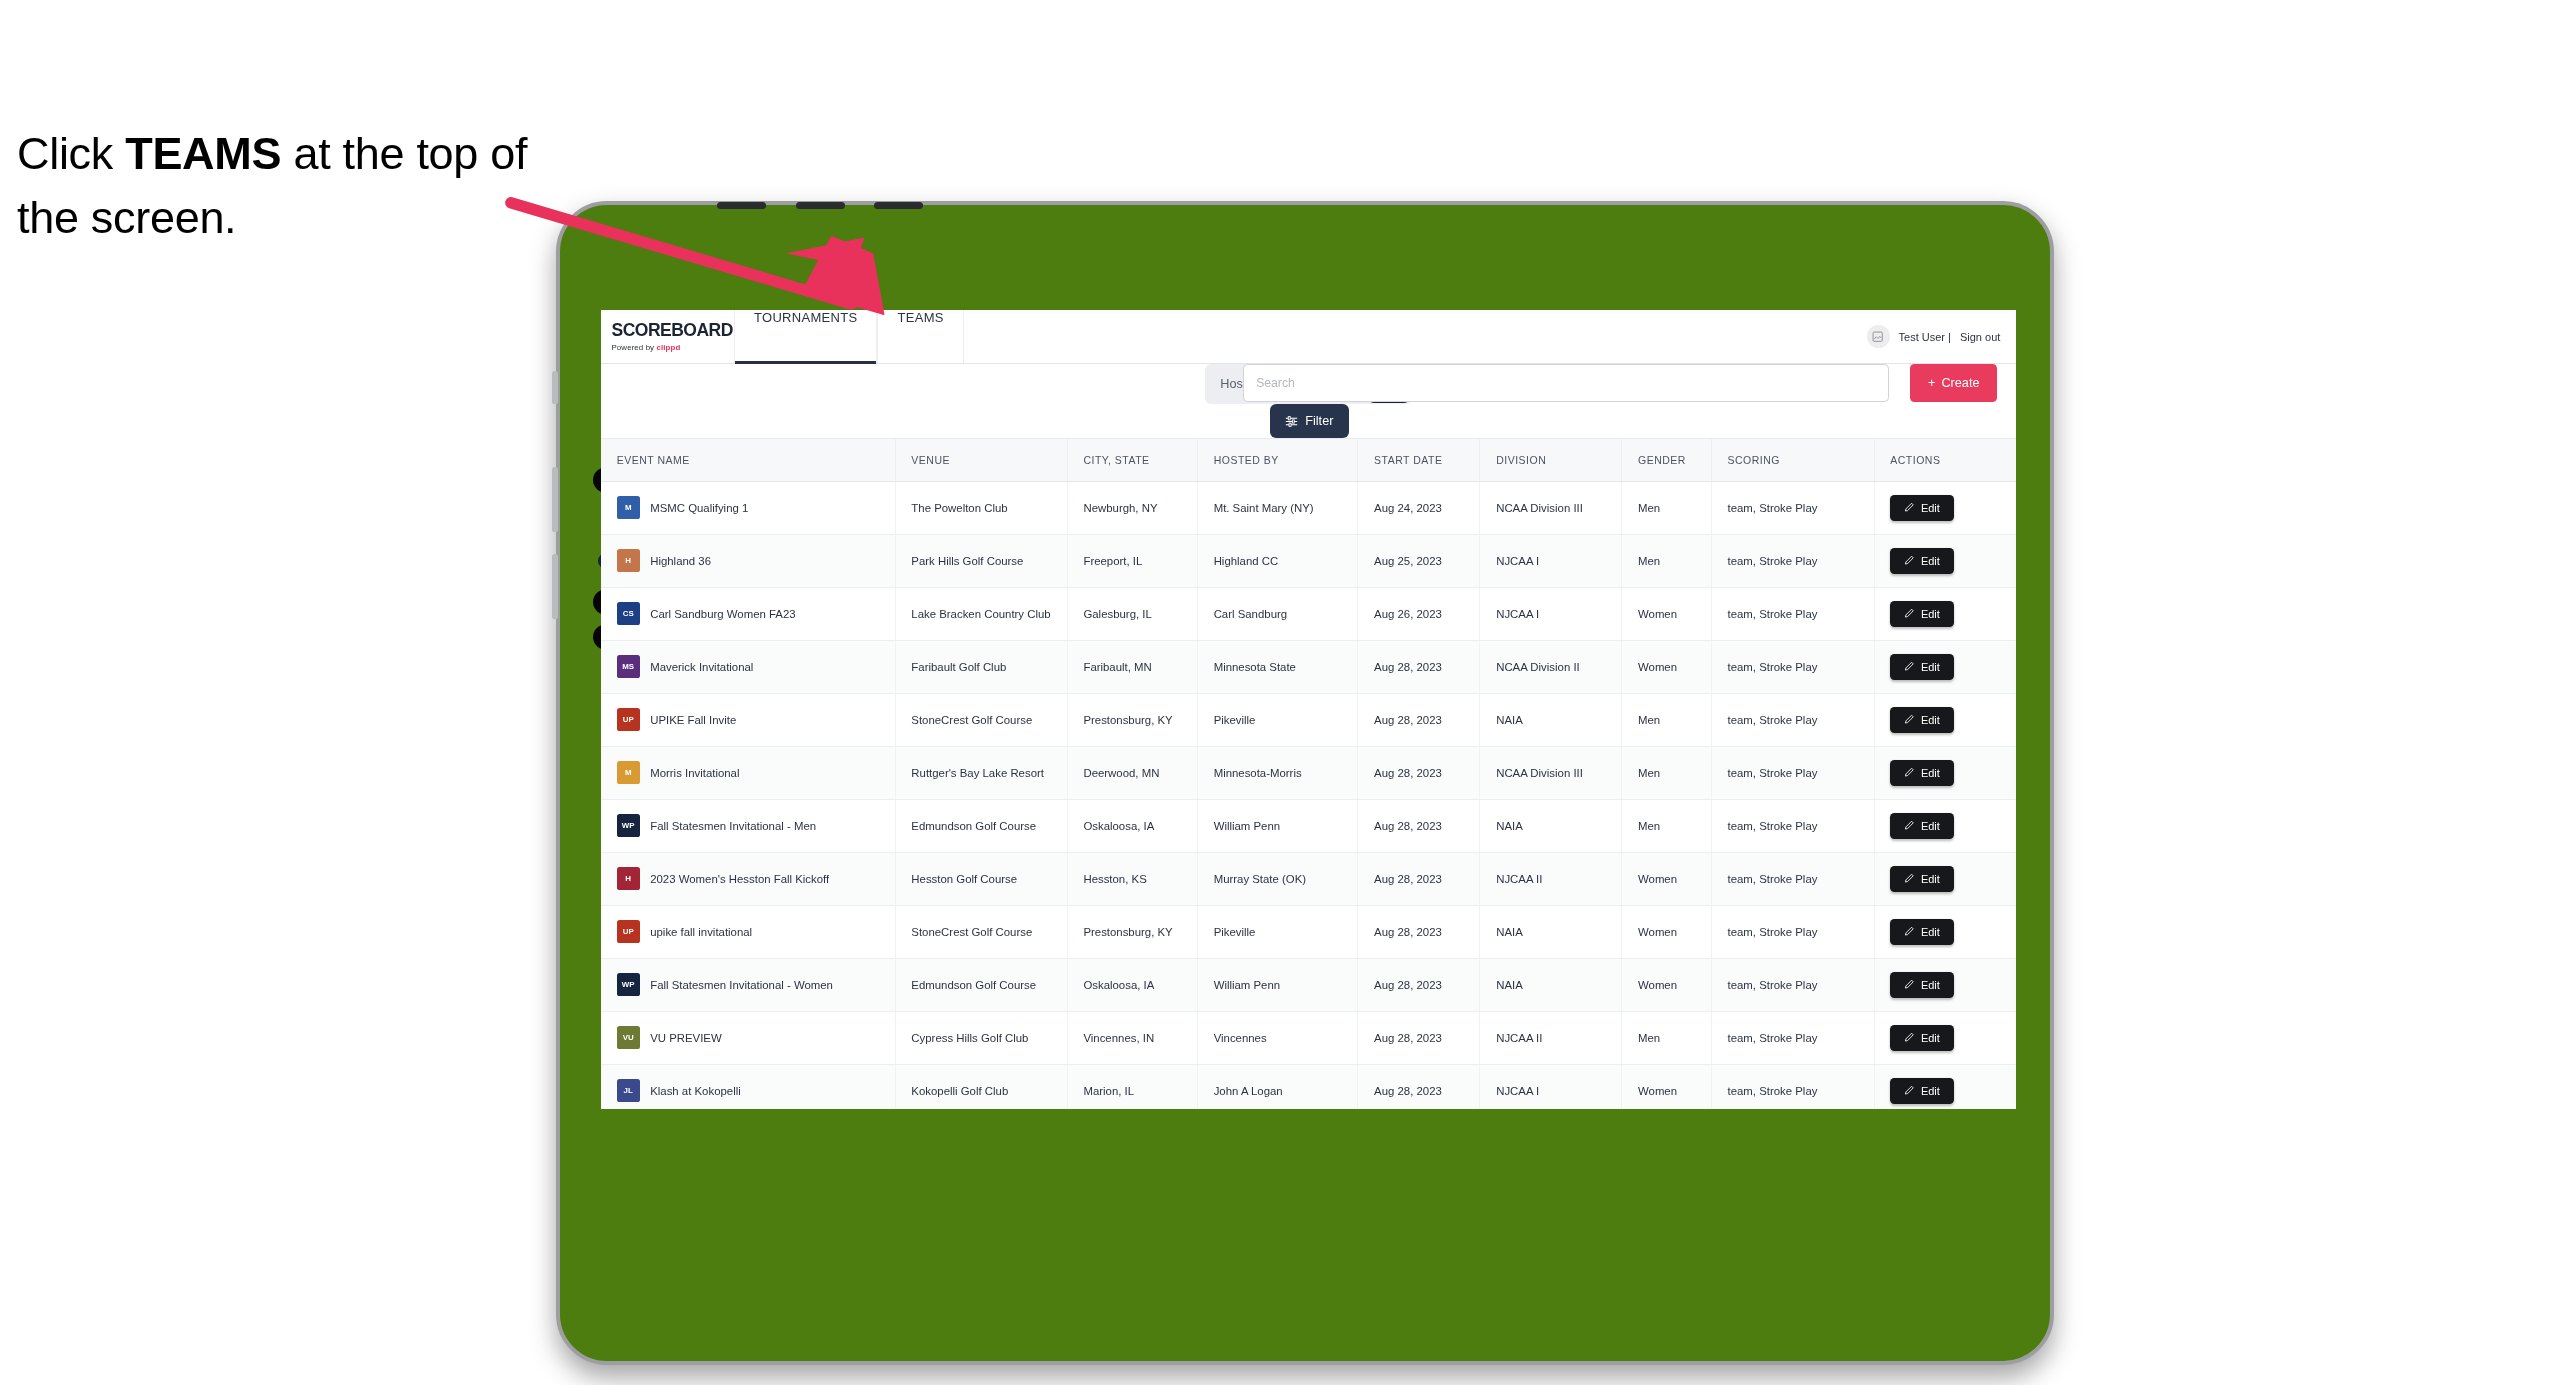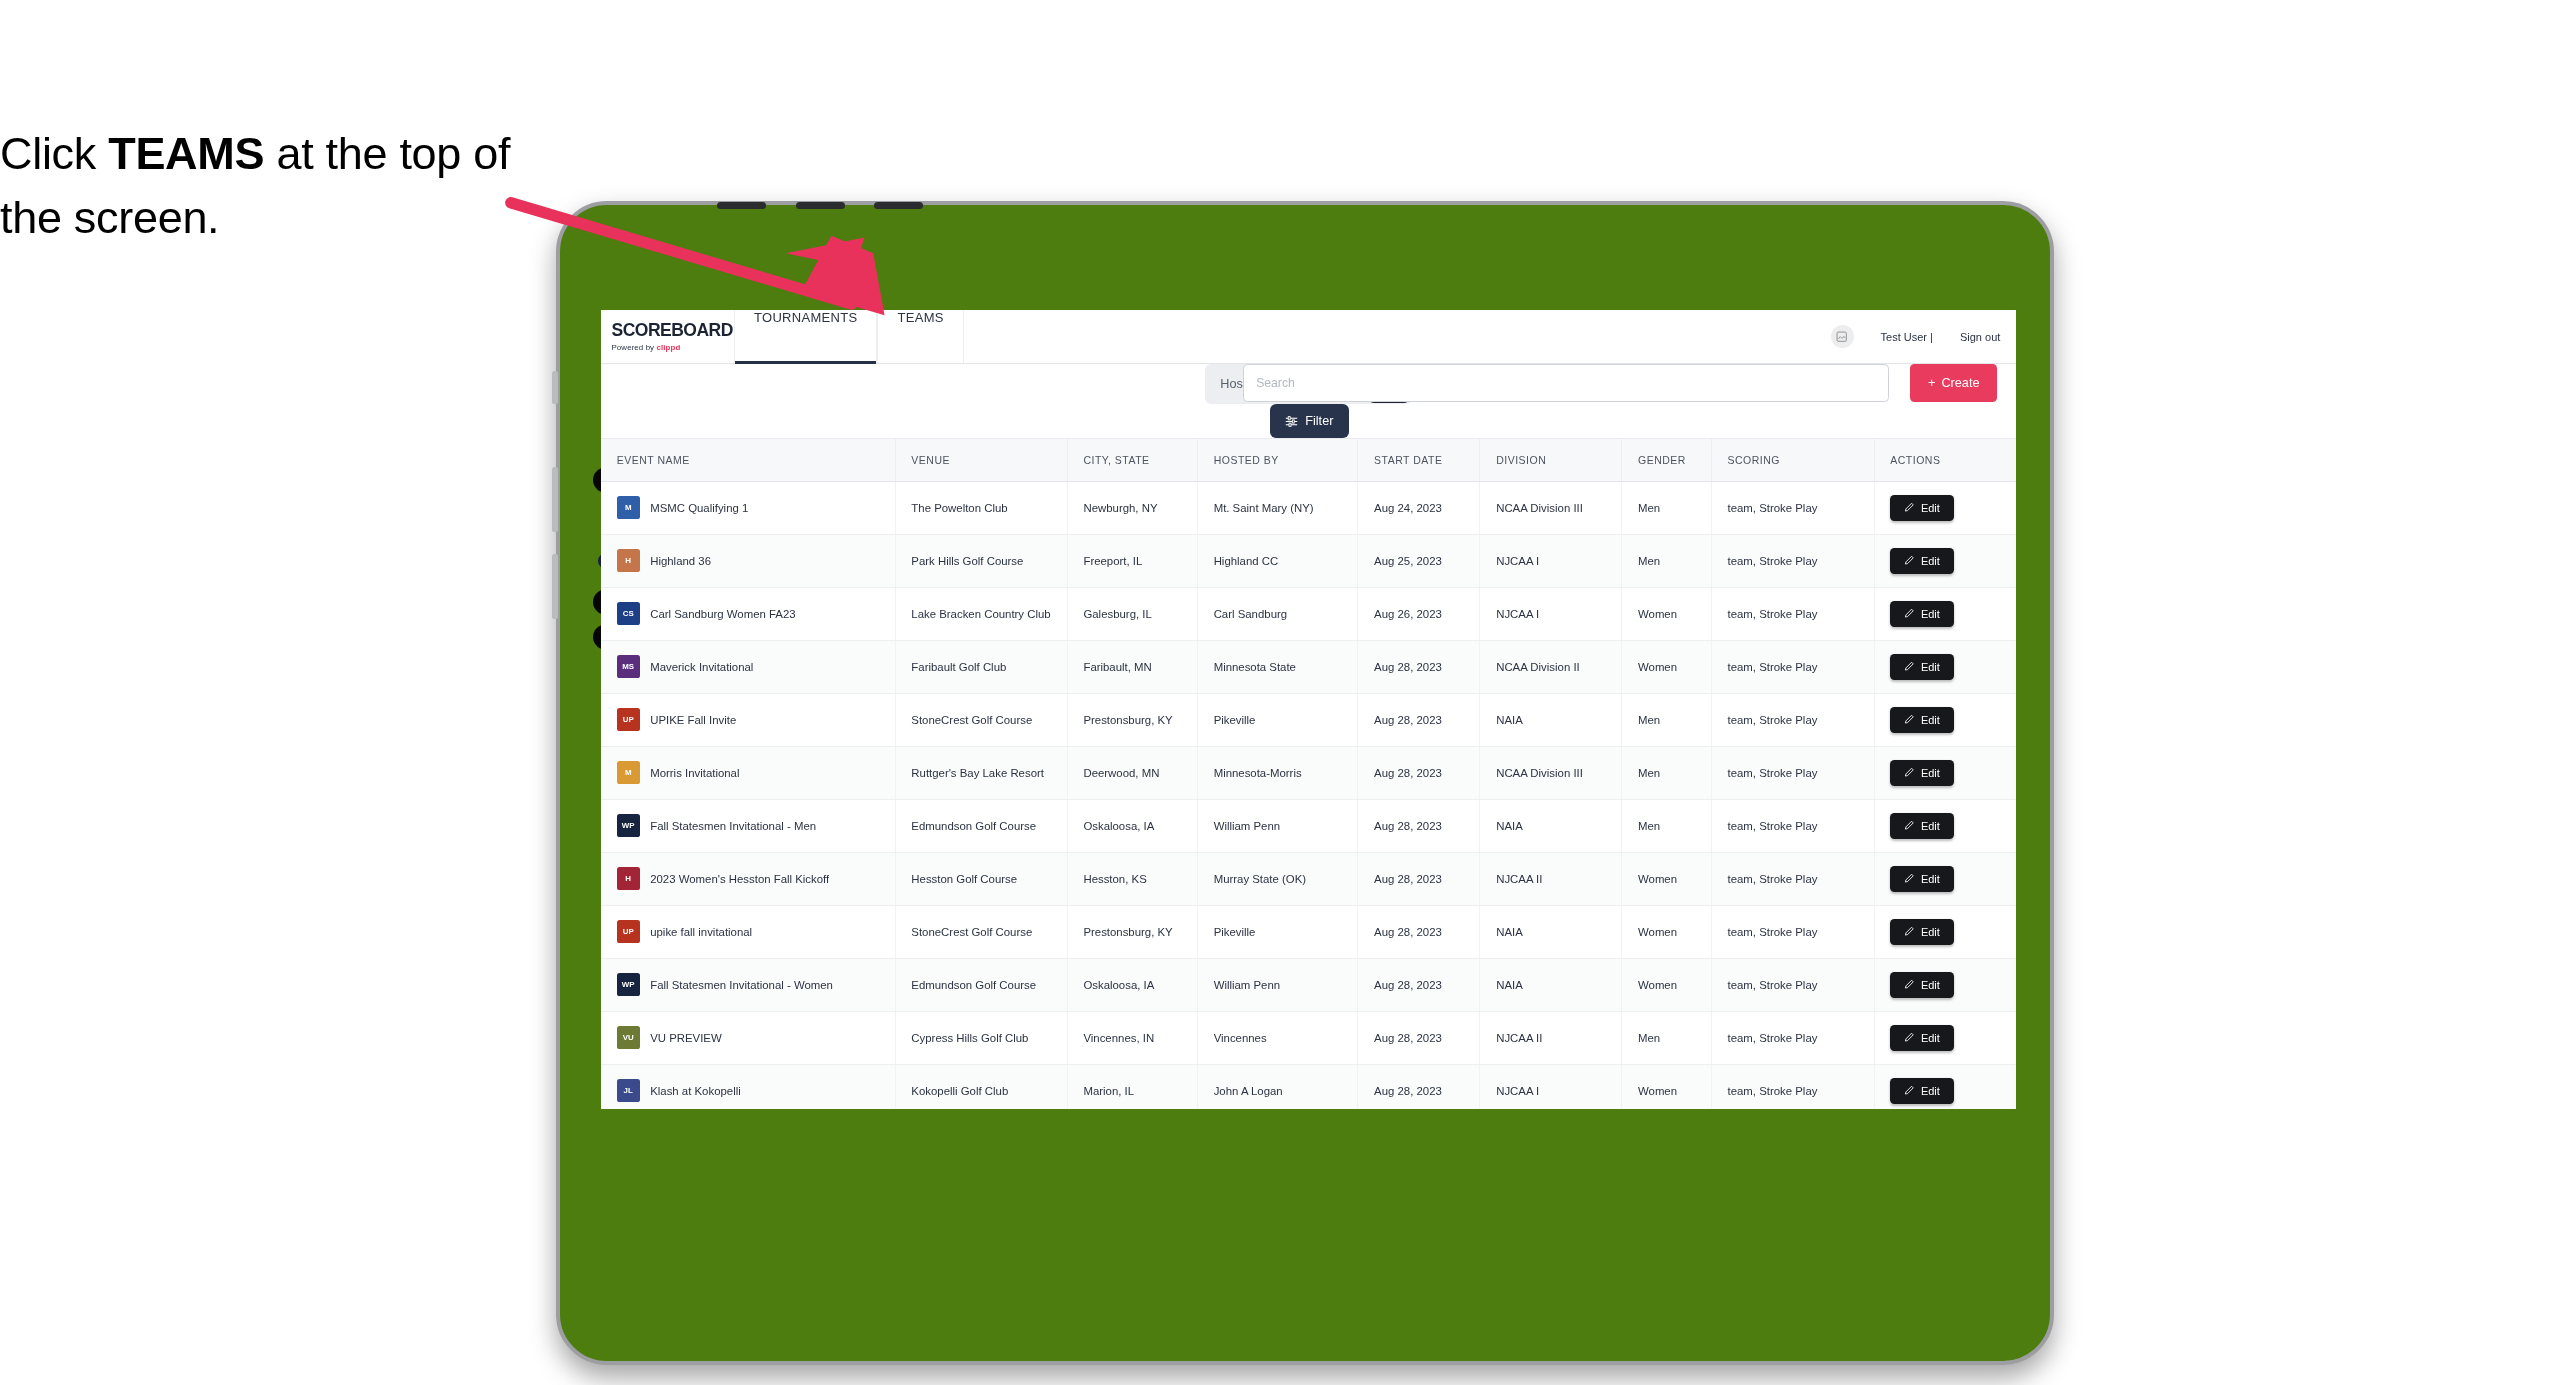--- a/index.html
+++ b/index.html
@@ -7,21 +7,21 @@
     width: 2576px; height: 1386px;
     background: #ffffff;
     font-family: "Liberation Sans", sans-serif;
     overflow: hidden;
   }
   #stage { position: relative; width: 2576px; height: 1386px; background:#fff; }
 
   
   .caption {
     position: absolute;
-    left: 0; top: 122px;
+    left: 17px; top: 122px;
     width: 559px;
     font-size: 45px;
     line-height: 1.42;
     color: #000;
     letter-spacing: -0.3px;
   }
   .caption b { font-weight: 700; }
 
   
   .arrow-svg { position: absolute; left: 0; top: 0; width: 2576px; height: 1386px; pointer-events: none; }
@@ -94,21 +94,21 @@
     border-left: 0.9px solid #eceef1;
     border-right: 0.9px solid #eceef1;
     position: relative;
   }
   .navtab.active::after {
     content:""; position:absolute; left:0; right:0; bottom:-1.7px; height:3.5px; background:#263046;
   }
 
   .nav-right {
     margin-left: auto;
-    display: flex; align-items: center; gap: 27px;
+    display: flex; align-items: center; gap: 9px;
     padding-right: 15.7px;
     font-size: 11px; color: #2b3342;
   }
   .avatar {
     width: 23px; height: 23px; border-radius: 50%;
     background: #ededee; display:flex; align-items:center; justify-content:center;
     color:#8a8d93;
   }
   .user-name { white-space: nowrap; }
   .signout { color: #2b3342; cursor: pointer; }

